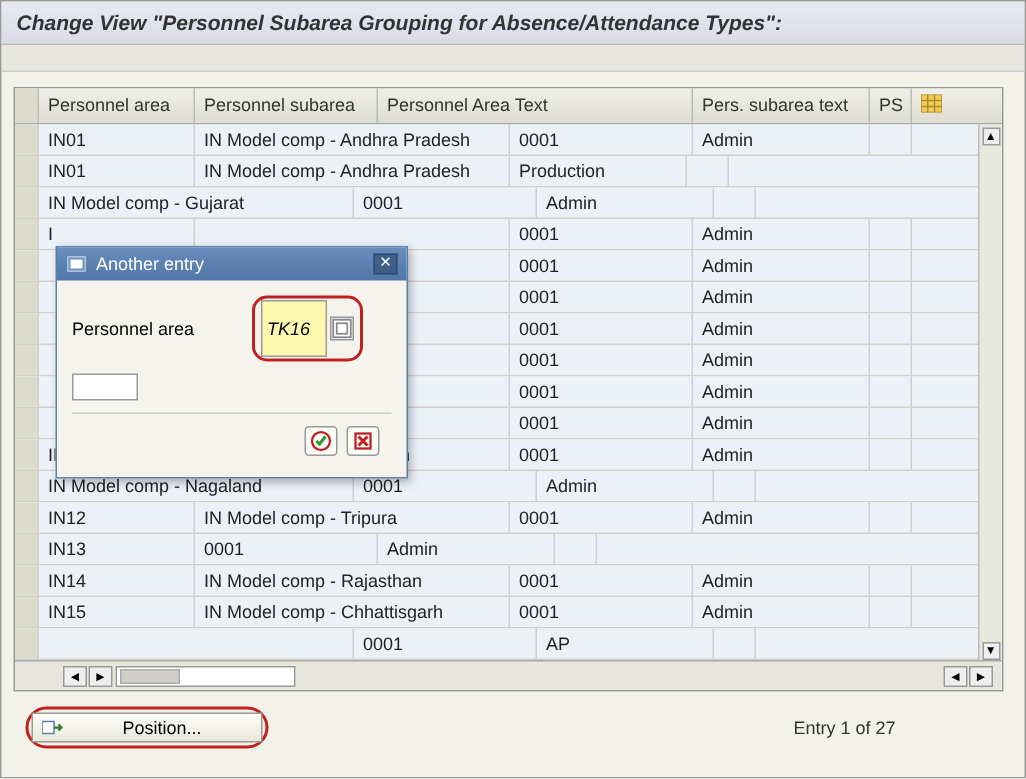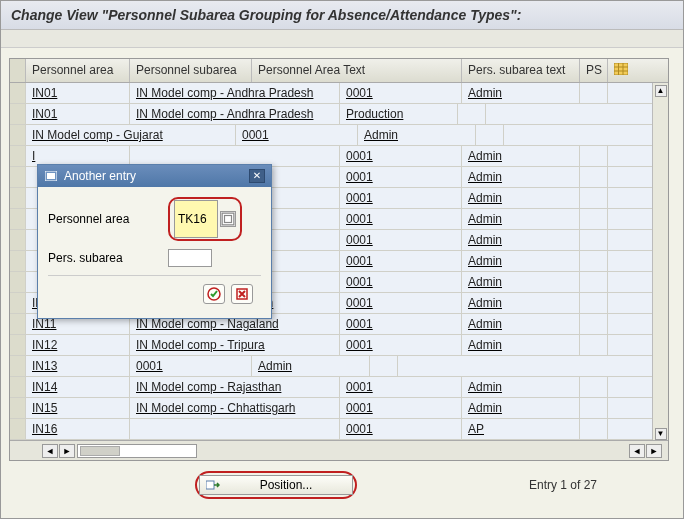--- a/index.html
+++ b/index.html
@@ -23,48 +23,48 @@
   .row { display: flex; border-bottom: 1px solid #d0d0c8; background: #ecf1f8; }
   .row .cell { padding: 3px 6px; border-right: 1px solid #d0d0c8; height: 20px; line-height: 14px; color: #222; overflow: hidden; white-space: nowrap; }
   .row .sel { background: #dcdccc; }
   .grid-footer { display:flex; border-top:1px solid #aaa; background:#e6e6dc; height:20px; align-items:center; }
   .scroll-arrows { display:flex; gap:1px; margin-left:16px; }
   .sbtn { width:16px; height:14px; border:1px solid #999; background:#eee; font-size:9px; text-align:center; line-height:12px; cursor:pointer; }
   .sbar { width:120px; height:14px; border:1px solid #999; background:#fff; margin-left:2px; display:inline-block; position:relative; }
   .sbar-thumb { position:absolute; left:2px; top:1px; width:40px; height:10px; background:#d0d0c8; border:1px solid #aaa; cursor:pointer; }
   .footer-right { margin-left:auto; margin-right:6px; display:flex; gap:1px; }
   .footer-area { padding: 10px 8px; display:flex; align-items:center; }
-  .position-wrap { margin-left:178px; border:2px solid #c02020; border-radius:14px; padding:2px; display:flex; align-items:center; }
+  .position-wrap { border:2px solid #c02020; border-radius:14px; padding:2px; display:flex; align-items:center; }
   .position-btn { display:flex; align-items:center; border:1px solid #999; background:linear-gradient(#fdfdf8,#e8e8dc); padding:2px 6px; cursor:pointer; }
   .pos-icon { width:14px; height:12px; margin-right:6px; display:inline-block; }
   .pos-icon svg { width:14px; height:12px; }
   .pos-text { width:120px; text-align:center; }
   .entry-status { margin-left:auto; margin-right:70px; color:#333; }
   
   .popup { position:absolute; left:36px; top:163px; width:235px; border:1px solid #5a7fab; background:#f4f4ec; box-shadow:2px 2px 6px rgba(0,0,0,.3); }
   .popup-title { background:linear-gradient(#6a8dbb,#4f77a8); color:#fff; padding:4px 6px; display:flex; align-items:center; }
   .popup-title .ticon { width:14px; height:12px; margin-right:6px; display:inline-flex; align-items:center; justify-content:center; }
   .popup-title .close { margin-left:auto; width:16px; height:14px; background:#3f5f88; border:1px solid #2d4a70; color:#fff; font-size:10px; line-height:12px; text-align:center; cursor:pointer; }
   .popup-body { padding:10px 10px 6px 10px; }
   .prow { display:flex; align-items:center; margin-bottom:8px; }
   .plabel { width:120px; }
   .pin-wrap { border:2px solid #c02020; border-radius:10px; padding:1px 4px; display:flex; align-items:center; }
-  .pinput { width:44px; height:18px; border:1px solid #999; background:#fff9b0; padding:18px 3px; font-family:Arial; font-size:12px; }
+  .pinput { width:44px; height:18px; border:1px solid #999; background:#fff9b0; padding:18px 3px; font-family:Arial; font-size:12px;font-style:italic; }
   .picon { width:16px; height:16px; margin-left:2px; border:1px solid #999; background:#eee; cursor:pointer; display:inline-flex; align-items:center; justify-content:center; }
   .psinput { width:44px; height:18px; border:1px solid #999; background:#fff; }
   .popup-sep { border-top:1px solid #ccc; margin:6px 0 8px 0; }
   .popup-actions { display:flex; justify-content:flex-end; gap:6px; padding:0 8px 8px 0; }
   .act { width:22px; height:20px; border:1px solid #999; background:#fdfdf8; cursor:pointer; display:flex; align-items:center; justify-content:center; border-radius:3px; }
   .act svg { width:14px; height:14px; }
   .vsb { width:16px; background:#e8e8dc; border-left:1px solid #bbb; display:flex; flex-direction:column; align-items:center; padding-top:2px; gap:2px; }
   .vsb .vbtn { width:12px; height:12px; border:1px solid #999; background:#eee; font-size:8px; text-align:center; line-height:10px; cursor:pointer; }
   
   .hdr-icon { width:14px; height:12px; }
   .grid-wrap { display:flex; }
-  .grid-body-wrap { flex:1;text-decoration:underline; }
+  .grid-body-wrap { flex:1; }
 </style>
 </head>
 <body>
 
 <div class="window">
   <div class="title-bar">Change View "Personnel Subarea Grouping for Absence/Attendance Types":</div>
   <div class="tool-strip"></div>
 
   <div class="content">
     <div class="grid">
@@ -170,21 +170,20 @@
               <div class="row">
                 <div class="cell sel col-sel"></div>
                 <div class="cell col-pa">IN10</div>
                 <div class="cell col-pat">IN Model comp - Mizoram</div>
                 <div class="cell col-ps">0001</div>
                 <div class="cell col-pst">Admin</div>
                 <div class="cell col-pl"></div>
               </div>
               <div class="row">
                 <div class="cell sel col-sel"></div>
-                <div class="cell col-pa">IN11</div>
                 <div class="cell col-pat">IN Model comp - Nagaland</div>
                 <div class="cell col-ps">0001</div>
                 <div class="cell col-pst">Admin</div>
                 <div class="cell col-pl"></div>
               </div>
               <div class="row">
                 <div class="cell sel col-sel"></div>
                 <div class="cell col-pa">IN12</div>
                 <div class="cell col-pat">IN Model comp - Tripura</div>
                 <div class="cell col-ps">0001</div>
@@ -209,21 +208,20 @@
               <div class="row">
                 <div class="cell sel col-sel"></div>
                 <div class="cell col-pa">IN15</div>
                 <div class="cell col-pat">IN Model comp - Chhattisgarh</div>
                 <div class="cell col-ps">0001</div>
                 <div class="cell col-pst">Admin</div>
                 <div class="cell col-pl"></div>
               </div>
               <div class="row">
                 <div class="cell sel col-sel"></div>
-                <div class="cell col-pa">IN16</div>
                 <div class="cell col-pat"></div>
                 <div class="cell col-ps">0001</div>
                 <div class="cell col-pst">AP</div>
                 <div class="cell col-pl"></div>
               </div>
             </div>
         </div>
         <div class="vsb">
           <div class="vbtn">▲</div>
           <div style="flex:1"></div>
@@ -281,21 +279,20 @@
           <input class="pinput" value="TK16" style="">
           <span class="picon">
             <svg viewBox="0 0 12 12">
                 <rect x="1" y="1" width="10" height="10" fill="#fff" stroke="#888"></rect>
                 <rect x="3" y="3" width="6" height="6" fill="#fff" stroke="#888"></rect>
               </svg>
           </span>
         </div>
       </div>
       <div class="prow">
-        <div class="plabel">Pers. subarea</div>
         <input class="psinput" value="" style="">
       </div>
       <div class="popup-sep"></div>
       <div class="popup-actions">
         <div class="act">
           <svg viewBox="0 0 14 14">
               <circle cx="7" cy="7" r="6" fill="none" stroke="#c02020" stroke-width="1.5"></circle>
               <path d="M4 7 L6 9 L10 4" stroke="#2d9a2d" fill="none" stroke-width="2"></path>
             </svg>
         </div>

